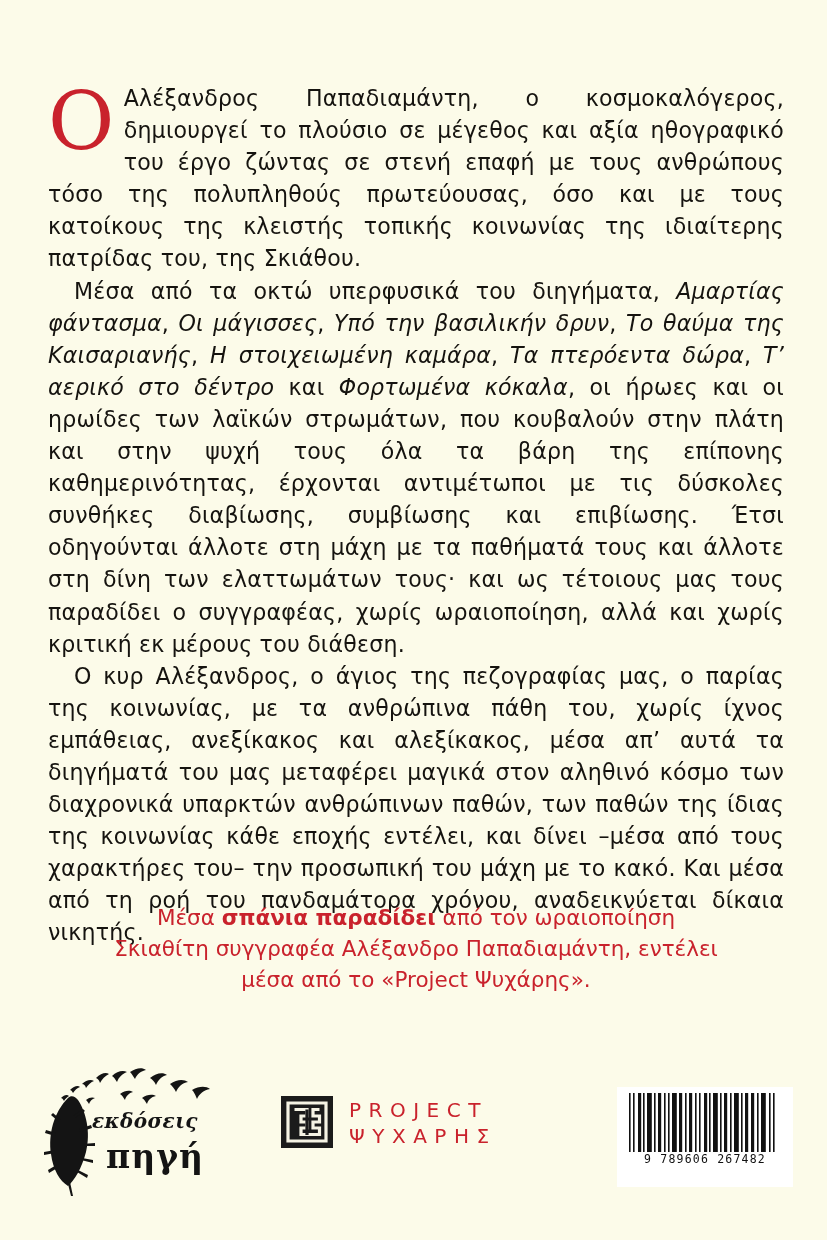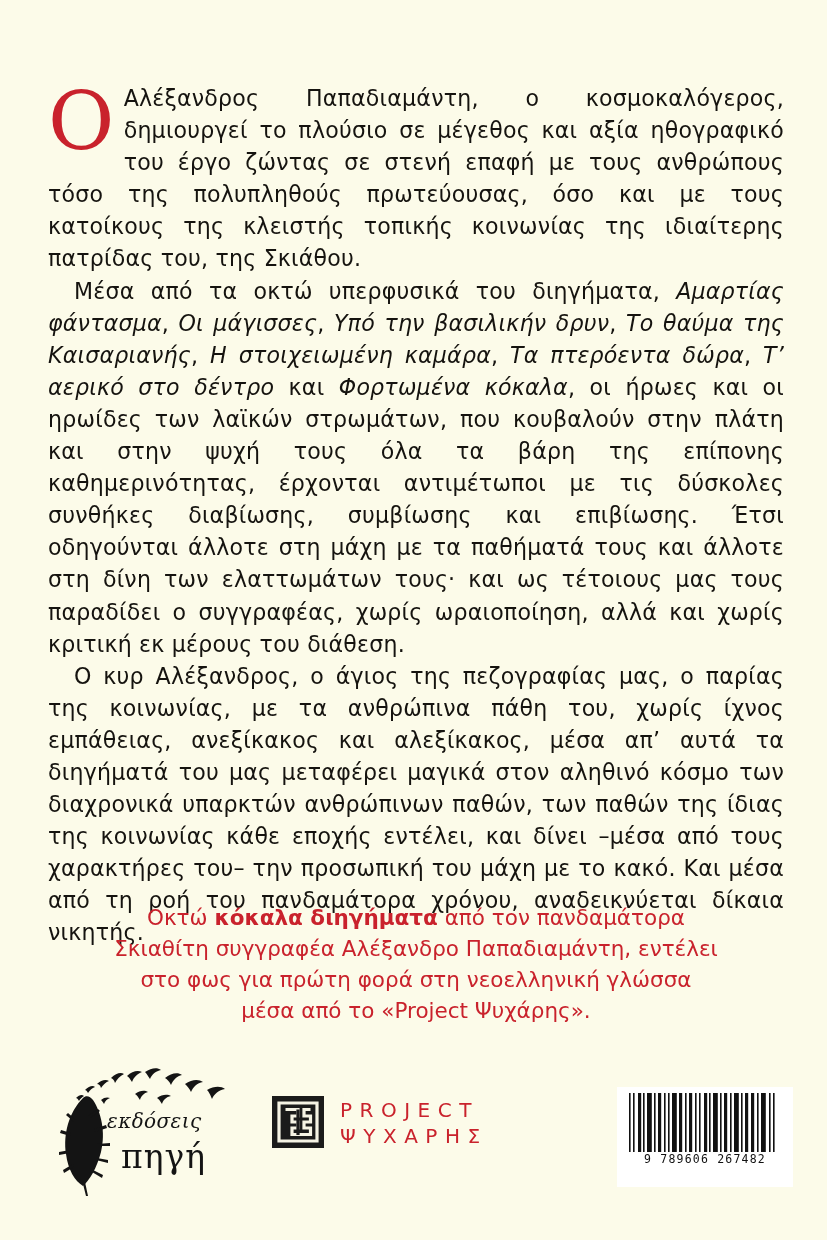--- a/index.html
+++ b/index.html
@@ -84,24 +84,25 @@
     position: absolute;
     left: 0;
     top: 1060px;
     width: 827px;
     height: 140px;
   }
 
   
   .pub-logo {
     position: absolute;
-    left: 39px;
+    left: 24px;
     top: 8px;
     width: 200px;
     height: 130px;
+    font-weight: bold;
   }
   .pub-logo svg {
     position: absolute;
     left: 0;
     top: 0;
   }
   .pub-words {
     position: absolute;
     left: 68px;
     top: 42px;
@@ -120,21 +121,21 @@
     font-size: 33px;
     line-height: 34px;
     letter-spacing: 0.03em;
     margin-left: 14px;
     margin-top: 8px;
   }
 
   
   .project-logo {
     position: absolute;
-    left: 272px;
+    left: 281px;
     top: 36px;
     width: 230px;
     height: 62px;
   }
   .meander {
     position: absolute;
     left: 0;
     top: 0;
     width: 52px;
     height: 52px;
@@ -189,23 +190,22 @@
   <div class="blurb">
 
     <p class="first"><span class="dropcap">Ο</span><span>Αλέξανδρος Παπαδιαμάντη, ο κοσμοκαλόγερος, δημιουργεί το πλούσιο σε μέγεθος και αξία ηθογραφικό του έργο ζώντας σε στενή επαφή με τους ανθρώπους τόσο της πολυπληθούς πρωτεύουσας, όσο και με τους κατοίκους της κλειστής τοπικής κοινωνίας της ιδιαίτερης πατρίδας του, της Σκιάθου.</span></p>
 
     <p><span>Μέσα από τα οκτώ υπερφυσικά του διηγήματα, </span><em>Αμαρτίας φάντασμα</em><span>, </span><em>Οι μάγισσες</em><span>, </span><em>Υπό την βασιλικήν δρυν</em><span>, </span><em>Το θαύμα της Καισαριανής</em><span>, </span><em>Η στοιχειωμένη καμάρα</em><span>, </span><em>Τα πτερόεντα δώρα</em><span>, </span><em>Τ’ αερικό στο δέντρο</em><span> και </span><em>Φορτωμένα κόκαλα</em><span>, οι ήρωες και οι ηρωίδες των λαϊκών στρωμάτων, που κουβαλούν στην πλάτη και στην ψυχή τους όλα τα βάρη της επίπονης καθημερινότητας, έρχονται αντιμέτωποι με τις δύσκολες συνθήκες διαβίωσης, συμβίωσης και επιβίωσης. Έτσι οδηγούνται άλλοτε στη μάχη με τα παθήματά τους και άλλοτε στη δίνη των ελαττωμάτων τους· και ως τέτοιους μας τους παραδίδει ο συγγραφέας, χωρίς ωραιοποίηση, αλλά και χωρίς κριτική εκ μέρους του διάθεση.</span></p>
 
     <p>Ο κυρ Αλέξανδρος, ο άγιος της πεζογραφίας μας, ο παρίας της κοινωνίας, με τα ανθρώπινα πάθη του, χωρίς ίχνος εμπάθειας, ανεξίκακος και αλεξίκακος, μέσα απ’ αυτά τα διηγήματά του μας μεταφέρει μαγικά στον αληθινό κόσμο των διαχρονικά υπαρκτών ανθρώπινων παθών, των παθών της ίδιας της κοινωνίας κάθε εποχής εντέλει, και δίνει –μέσα από τους χαρακτήρες του– την προσωπική του μάχη με το κακό. Και μέσα από τη ροή του πανδαμάτορα χρόνου, αναδεικνύεται δίκαια νικητής.</p>
   </div>
 
   <div class="pitch">
-    <span class="line"><span>Οκτώ </span><b>κόκαλα διηγήματα</b><span> από τον πανδαμάτορα</span></span>
+    <span class="line"><span>Μέσα </span><b>σπάνια παραδίδει</b><span> από τον ωραιοποίηση</span></span>
     <span class="line">Σκιαθίτη συγγραφέα Αλέξανδρο Παπαδιαμάντη, εντέλει</span>
-    <span class="line">στο φως για πρώτη φορά στη νεοελληνική γλώσσα</span>
     <span class="line">μέσα από το «Project Ψυχάρης».</span>
   </div>
 
   <div class="footer">
 
     <div class="pub-logo">
       <svg width="200" height="130" viewBox="0 0 200 130">
         <g fill="#141414">
           <path d="M44 30 C30 44 24 66 27 86 C29 102 36 113 44 118 C50 113 58 100 62 84 C67 64 62 44 54 32 C51 28 47 27 44 30 Z"></path>
           <path d="M44 116 L47 128 L49 128 L46 114 Z"></path>

